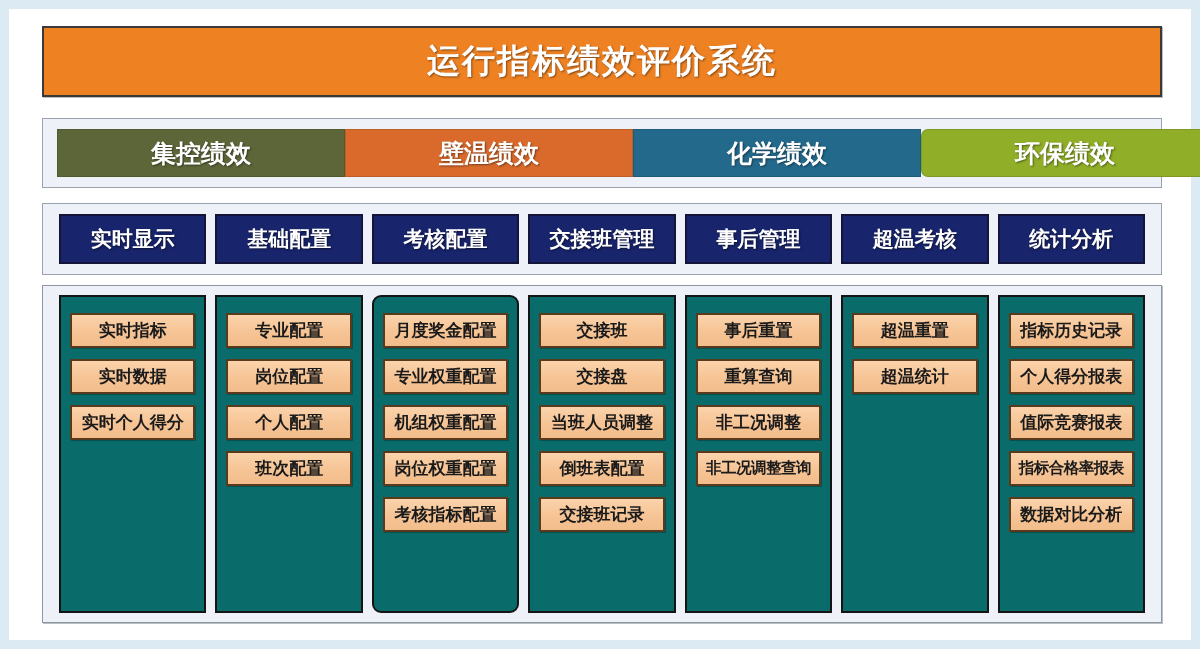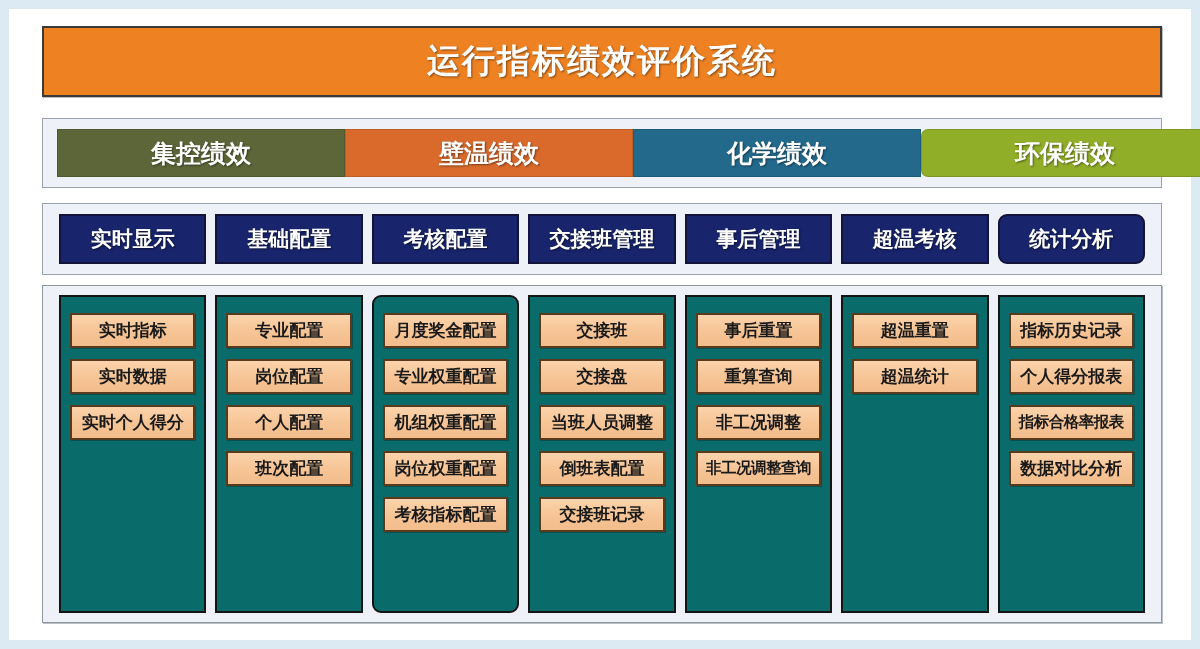--- a/index.html
+++ b/index.html
@@ -169,21 +169,21 @@
       </div>
     </div>
 
   <div class="nav-strip" id="nav-strip">
       <div class="nav-btn" style="background: rgb(24, 36, 107);">实时显示</div>
       <div class="nav-btn" style="background: rgb(24, 36, 107);">基础配置</div>
       <div class="nav-btn" style="background: rgb(24, 36, 107);">考核配置</div>
       <div class="nav-btn" style="background: rgb(24, 36, 107);">交接班管理</div>
       <div class="nav-btn" style="background: rgb(24, 36, 107);">事后管理</div>
       <div class="nav-btn" style="background: rgb(24, 36, 107);">超温考核</div>
-      <div class="nav-btn" style="background: rgb(24, 36, 107); border-radius: 9px;">统计分析</div>
+      <div class="nav-btn" style="background: rgb(24, 36, 107);">统计分析</div>
     </div>
 
   <div class="content-panel" id="content-panel">
       <div class="col" style="background: rgb(10, 107, 107);">
         <div class="item-btn">实时指标</div>
         <div class="item-btn">实时数据</div>
         <div class="item-btn">实时个人得分</div>
       </div>
       <div class="col" style="background: rgb(10, 107, 107);">
         <div class="item-btn">专业配置</div>
@@ -211,18 +211,19 @@
         <div class="item-btn">非工况调整</div>
         <div class="item-btn tight">非工况调整查询</div>
       </div>
       <div class="col" style="background: rgb(10, 107, 107);">
         <div class="item-btn">超温重置</div>
         <div class="item-btn">超温统计</div>
       </div>
       <div class="col" style="background: rgb(10, 107, 107);">
         <div class="item-btn">指标历史记录</div>
         <div class="item-btn">个人得分报表</div>
+        <div class="item-btn">值际竞赛报表</div>
         <div class="item-btn tight">指标合格率报表</div>
         <div class="item-btn">数据对比分析</div>
       </div>
     </div>
 
 </div>
 
 </body></html>

